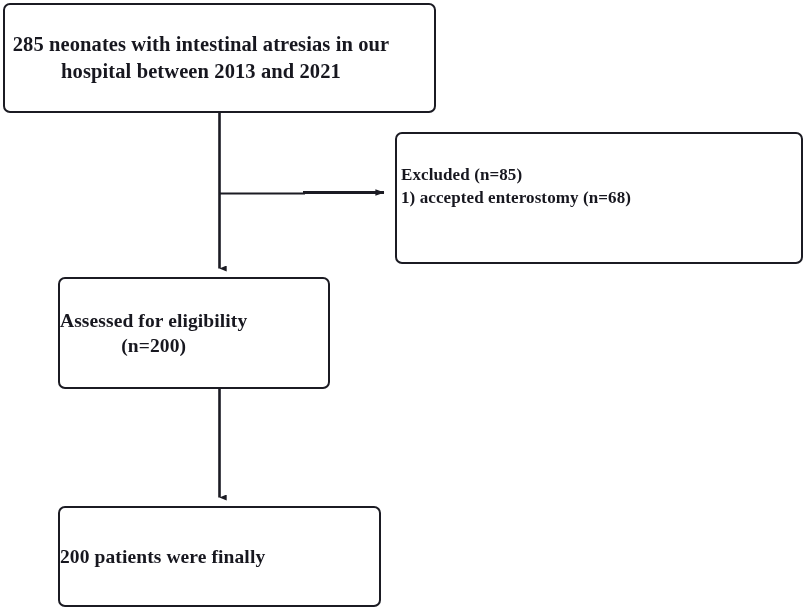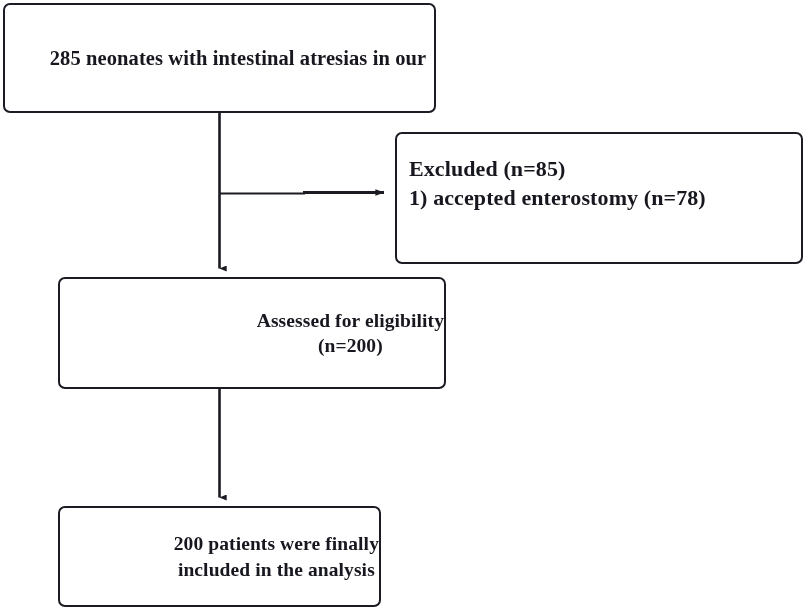--- a/index.html
+++ b/index.html
@@ -17,21 +17,21 @@
   }
 
   .box {
     position: absolute;
     box-sizing: border-box;
     border: 2.5px solid #1b1b23;
     border-radius: 7px;
     background: #ffffff;
     display: flex;
     align-items: center;
-    justify-content: flex-end;
+    justify-content: flex-start;
   }
   .box .txt {
     font-weight: bold;
     color: #17171f;
     line-height: 1.30;
     letter-spacing: 0.1px;
   }
 
   
   #box-enrolled {
@@ -43,29 +43,29 @@
     text-align: center;
     width: 392px;
   }
 
   #box-excluded {
     left: 395px; top: 132px;
     width: 408px; height: 132px;
     justify-content: flex-start;
   }
   #box-excluded .txt {
-    font-size: 22px;
+    font-size: 17px;
     text-align: left;
-    padding-left: 12px;
+    padding-left: 4px;
     line-height: 1.34;
   }
 
   #box-assessed {
     left: 58px; top: 277px;
-    width: 388px; height: 112px;
+    width: 272px; height: 112px;
   }
   #box-assessed .txt {
     font-size: 19.5px;
     text-align: center;
   }
 
   #box-included {
     left: 58px; top: 506px;
     width: 323px; height: 101px;
   }
@@ -108,42 +108,42 @@
 
     <g>
       <line x1="219.5" y1="389" x2="219.5" y2="497.5" stroke="#1b1b23" stroke-width="2.6" marker-end="url(#arrow-down)"></line>
     </g>
   </svg>
 
   <div class="box" id="box-enrolled">
     <div class="txt">
       <span>285 neonates with intestinal atresias in our</span>
       <br>
+      <span>hospital between 2013 and 2021</span>
     </div>
   </div>
 
   <div class="box" id="box-excluded">
     <div class="txt">
       <span>Excluded (n=85)</span>
       <br>
-      <span>1) accepted enterostomy (n=78)</span>
+      <span>1) accepted enterostomy (n=68)</span>
       <br>
       <br>
     </div>
   </div>
 
   <div class="box" id="box-assessed">
     <div class="txt">
       <span>Assessed for eligibility</span>
       <br>
       <span>(n=200)</span>
     </div>
   </div>
 
   <div class="box" id="box-included">
     <div class="txt">
       <span>200 patients were finally</span>
       <br>
-      <span>included in the analysis</span>
     </div>
   </div>
 
 </div>
 
 </body></html>

